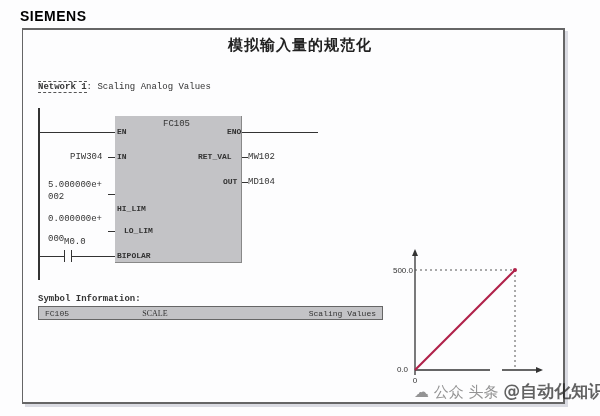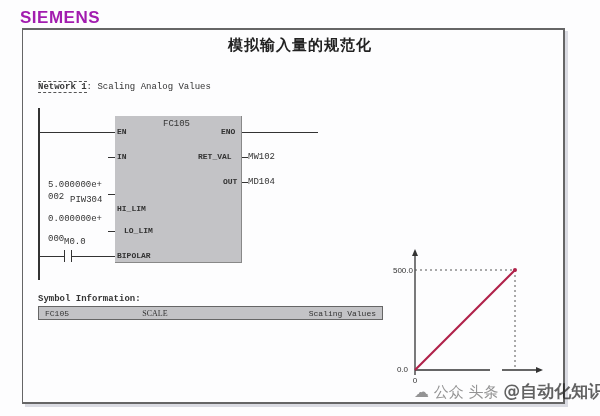--- a/index.html
+++ b/index.html
@@ -1,19 +1,19 @@
 <!DOCTYPE html>
 <html><head>
 <meta charset="utf-8">
 <style>
   * { box-sizing: border-box; margin: 0; padding: 0; }
   html, body { width: 600px; height: 416px; background: #fdfdfe; overflow: hidden; }
   body { position: relative; font-family: "Liberation Mono", "DejaVu Sans Mono", monospace; color: #222; }
   .abs { position: absolute; }
-  .brand { left: 20px; top: 8px; font-family: "Liberation Sans", "DejaVu Sans", sans-serif; font-weight: bold; font-size: 17px; color: #a21caf; letter-spacing: 0.5px; }
+  .brand { left: 20px; top: 8px; font-family: "Liberation Sans", "DejaVu Sans", sans-serif; font-weight: bold; font-size: 14px; color: #000000; letter-spacing: 0.5px; }
   .frame { left: 22px; top: 28px; width: 543px; height: 376px; border: 2px solid #666; border-left-width: 1px; background: #fdfdfe; box-shadow: 3px 3px 0 #dadbe2; }
   .title { left: 0; width: 600px; top: 36px; text-align: center; font-family: "DejaVu Sans", sans-serif; font-weight: bold; font-size: 15px; color: #222; letter-spacing: 1px; }
   .mono { font-family: "Liberation Mono", "DejaVu Sans Mono", monospace; font-size: 9px; color: #333; white-space: nowrap; }
   .network { left: 38px; top: 82px; }
   .net-tag { border-top: 1px dashed #555; border-bottom: 1px dashed #555; font-weight: bold; font-family: Liberation Mono, monospace; }
   .line { background: #333; }
   .block { left: 115px; top: 116px; width: 127px; height: 147px; background: #c3c3c6; border-right: 1px solid #888; border-bottom: 1px solid #888; }
   .pin { font-size: 8px; font-weight: bold; }
   .sym-head { left: 38px; top: 294px; font-weight: bold; }
   .sym-bar { left: 38px; top: 306px; width: 345px; height: 14px; background: #c3c3c6; border: 1px solid #666; display: flex; align-items: center; justify-content: space-between; padding: 0 6px; font-size: 8px; }
@@ -46,25 +46,25 @@
 
 <div class="abs block"></div>
 <div class="abs mono" style="left:163px;top:119px;">FC105</div>
 
 <div class="abs mono pin" style="left:117px;top:127px;">EN</div>
 <div class="abs mono pin" style="left:117px;top:152px;">IN</div>
 <div class="abs mono pin" style="left:117px;top:189px;margin-top:15px;">HI_LIM</div>
 <div class="abs mono pin" style="left:117px;top:226px;padding-left:7px;">LO_LIM</div>
 <div class="abs mono pin" style="left:117px;top:251px;">BIPOLAR</div>
 
-<div class="abs mono pin" style="left:221px;top:127px;">ENO</div>
+<div class="abs mono pin" style="left:227px;top:127px;">ENO</div>
 <div class="abs mono pin" style="left:198px;top:152px;text-align:center;">RET_VAL</div>
 <div class="abs mono pin" style="left:223px;top:177px;text-align:right;">OUT</div>
 
-<div class="abs mono" style="left:70px;top:152px;margin-top:43px;">PIW304</div>
+<div class="abs mono" style="left:70px;top:152px;">PIW304</div>
 <div class="abs line" style="left:108px;top:157px;width:7px;height:1px;"></div>
 <div class="abs mono" style="left:48px;top:180px;">5.000000e+</div>
 <div class="abs mono" style="left:48px;top:192px;">002</div>
 <div class="abs line" style="left:108px;top:194px;width:7px;height:1px;"></div>
 <div class="abs mono" style="left:48px;top:214px;">0.000000e+</div>
 <div class="abs mono" style="left:48px;top:226px;margin-top:8px;">000</div>
 <div class="abs line" style="left:108px;top:231px;width:7px;height:1px;"></div>
 
 <div class="abs line" style="left:242px;top:132px;width:76px;height:1px;"></div>
 <div class="abs line" style="left:242px;top:157px;width:6px;height:1px;"></div>

